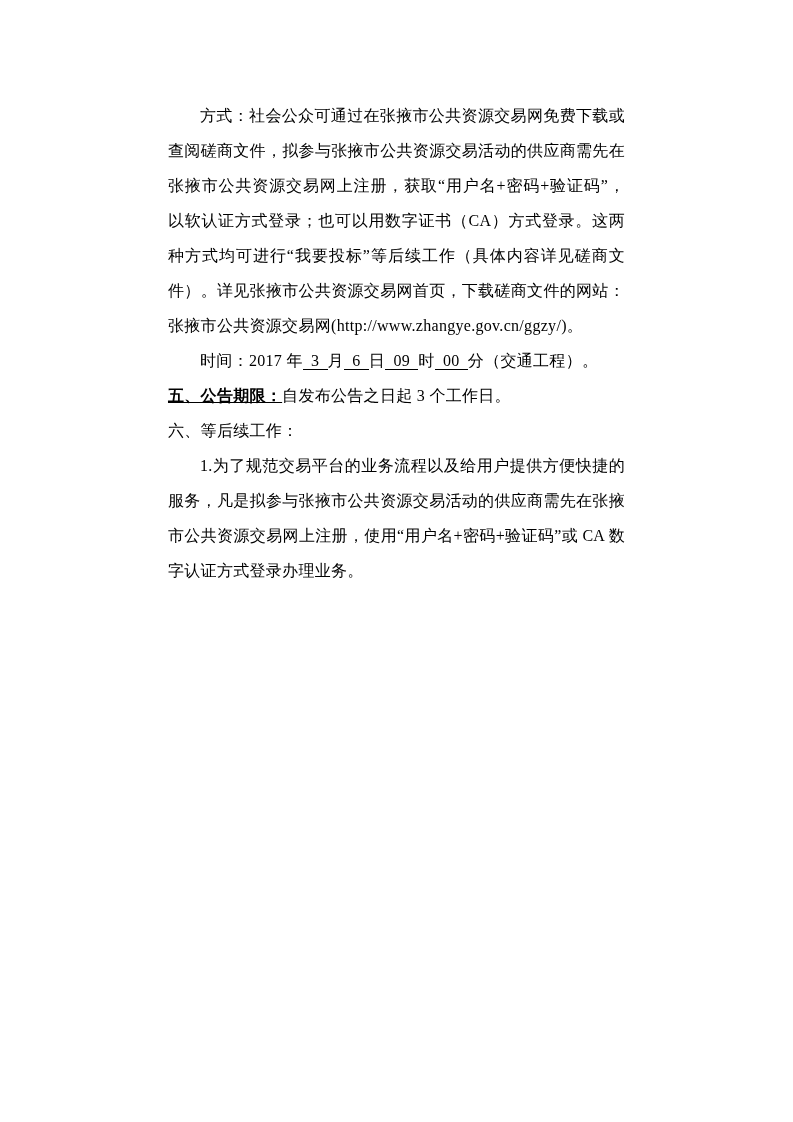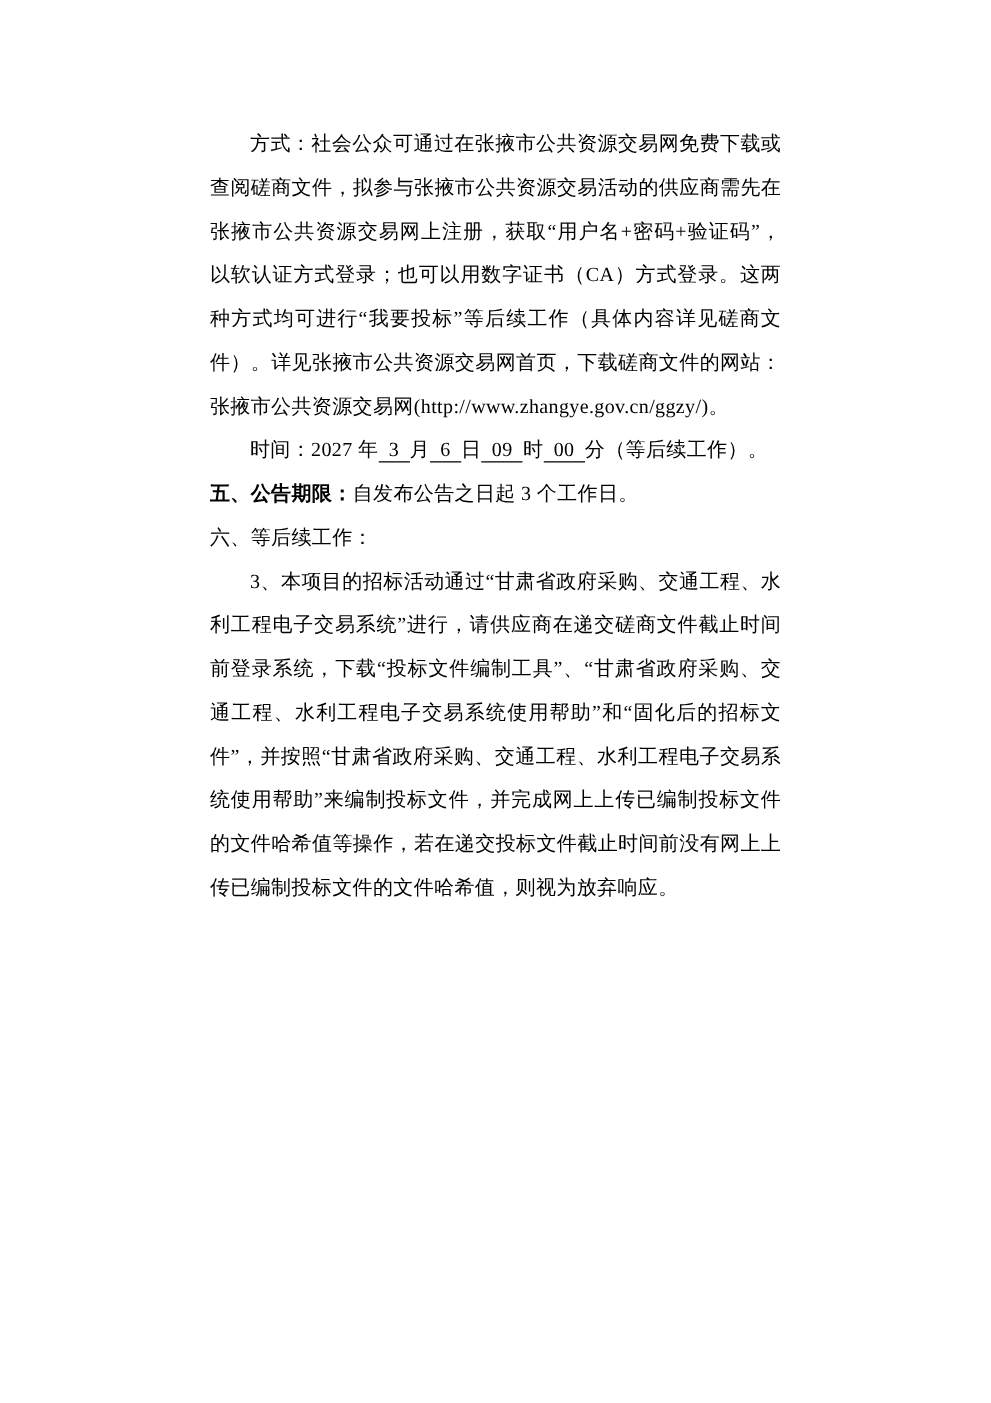--- a/index.html
+++ b/index.html
@@ -30,40 +30,41 @@
     font-weight: normal;
   }
   .indent {
     text-indent: 2em;
   }
   .heading {
     font-weight: bold;
   }
   .bold {
     font-weight: bold;
+    text-decoration: underline;
   }
   .blank {
     white-space: pre;
     padding: 0 4px;
     border-bottom: 1px solid #000000;
   }
 </style>
 </head>
 <body>
 
 <div class="page">
 
   <p class="indent"><span>方式：社会公众可通过在张掖市公共资源交易网免费下载或查阅磋商文件，拟参与张掖市公共资源交易活动的供应商需先在张掖市公共资源交易网上注册，获取“用户名+密码+验证码”，以软认证方式登录；也可以用数字证书（CA）方式登录。这两种方式均可进行“我要投标”等后续工作（具体内容详见磋商文件）。详见张掖市公共资源交易网首页，下载磋商文件的网站：张掖市公共资源交易网</span><span>(http://www.zhangye.gov.cn/ggzy/)</span><span>。</span></p>
 
 
-  <p class="indent"><span>时间：2027 年</span><span class="blank"> 3 </span><span>月</span><span class="blank"> 6 </span><span>日</span><span class="blank"> 09 </span><span>时</span><span class="blank"> 00 </span><span>分（等后续工作）。</span></p>
+  <p class="indent"><span>时间：2017 年</span><span class="blank"> 3 </span><span>月</span><span class="blank"> 6 </span><span>日</span><span class="blank"> 09 </span><span>时</span><span class="blank"> 00 </span><span>分（交通工程）。</span></p>
 
 
   <p><span class="bold">五、公告期限：</span><span>自发布公告之日起 3 个工作日。</span></p>
 
   <h3 class="heading">六、等后续工作：</h3>
 
+  <p class="indent">1.为了规范交易平台的业务流程以及给用户提供方便快捷的服务，凡是拟参与张掖市公共资源交易活动的供应商需先在张掖市公共资源交易网上注册，使用“用户名+密码+验证码”或 CA 数字认证方式登录办理业务。</p>
 
 
-  <p class="indent">3、本项目的招标活动通过“甘肃省政府采购、交通工程、水利工程电子交易系统”进行，请供应商在递交磋商文件截止时间前登录系统，下载“投标文件编制工具”、“甘肃省政府采购、交通工程、水利工程电子交易系统使用帮助”和“固化后的招标文件”，并按照“甘肃省政府采购、交通工程、水利工程电子交易系统使用帮助”来编制投标文件，并完成网上上传已编制投标文件的文件哈希值等操作，若在递交投标文件截止时间前没有网上上传已编制投标文件的文件哈希值，则视为放弃响应。</p>
 
 
 </div>
 
 </body></html>

